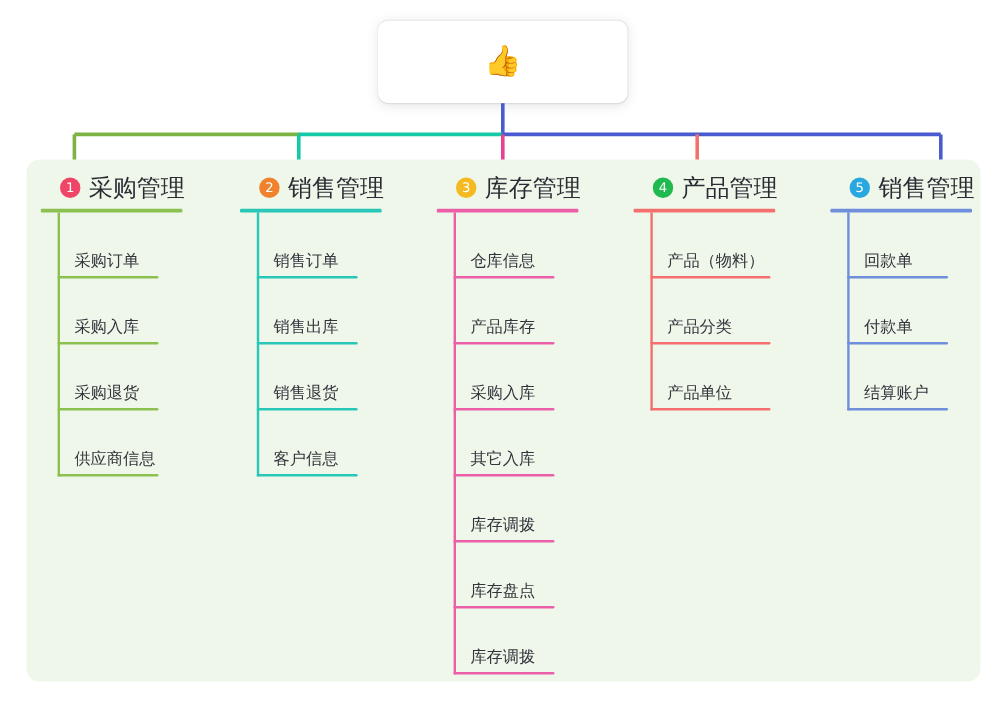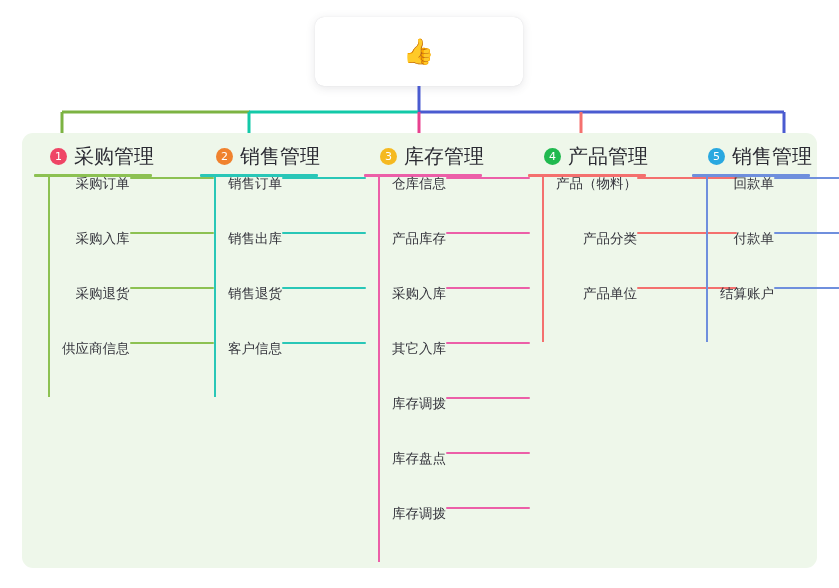--- a/index.html
+++ b/index.html
@@ -115,20 +115,21 @@
     position: absolute;
     left: 14px;
     top: 0;
     width: 2px;
   }
   .item {
     position: relative;
     height: 55px;
     box-sizing: border-box;
     display: flex;
+    flex-direction: column;
     justify-content: flex-end;
   }
   .item-label {
     font-size: 13.5px;
     color: #34343c;
     white-space: nowrap;
     padding-left: 14px;
     padding-bottom: 4px;
     line-height: 1.1;
   }

